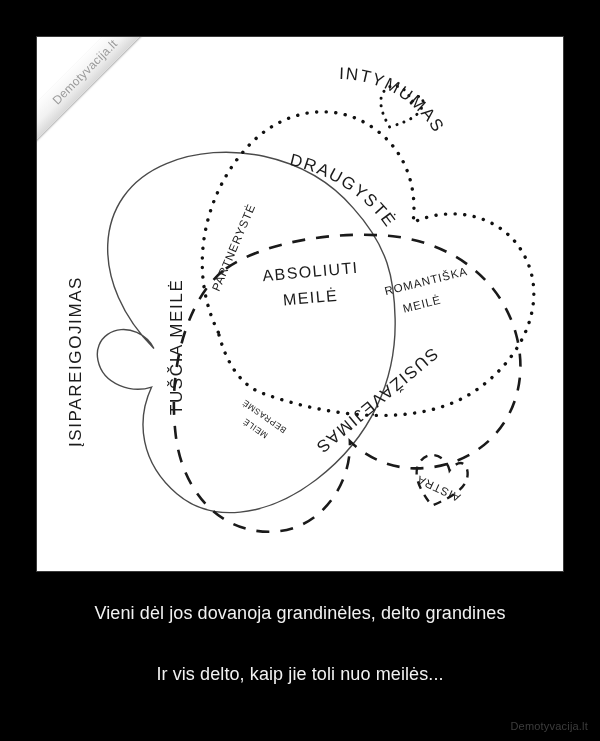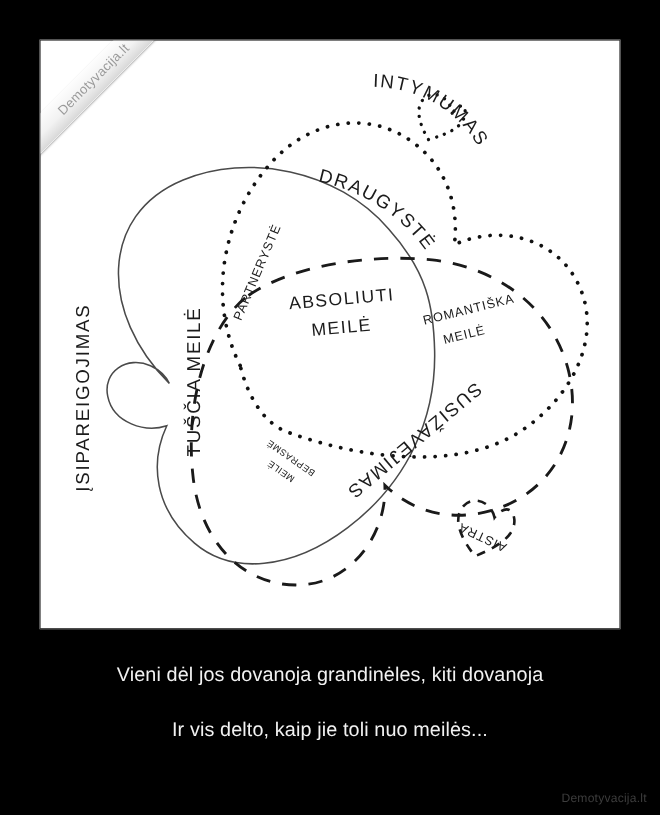--- a/index.html
+++ b/index.html
@@ -150,21 +150,21 @@
   }
   .caption-line-1 {
     font-size: 18px;
     line-height: 26px;
     color: #f2f2f2;
     letter-spacing: 0.1px;
   }
   .caption-line-2 {
     font-size: 18px;
     line-height: 26px;
-    margin-top: 24px;
+    margin-top: 35px;
     color: #f2f2f2;
     letter-spacing: 0.1px;
   }
 
   #footer-watermark {
     position: absolute;
     right: 12px;
     bottom: 9px;
     font-size: 11px;
     color: #3d3d3d;
@@ -273,19 +273,19 @@
 
       </svg>
 
       <div id="corner-ribbon"></div>
       <div id="corner-ribbon-label">Demotyvacija.lt</div>
 
     </div>
   </div>
 
   <div id="caption">
-    <div class="caption-line-1">Vieni dėl jos dovanoja grandinėles, kiti dovanoja</div>
+    <div class="caption-line-1">Vieni dėl jos dovanoja grandinėles, delto grandines</div>
     <div class="caption-line-2">Ir vis delto, kaip jie toli nuo meilės...</div>
   </div>
 
   <div id="footer-watermark">Demotyvacija.lt</div>
 
 </div>
 
 </body></html>

